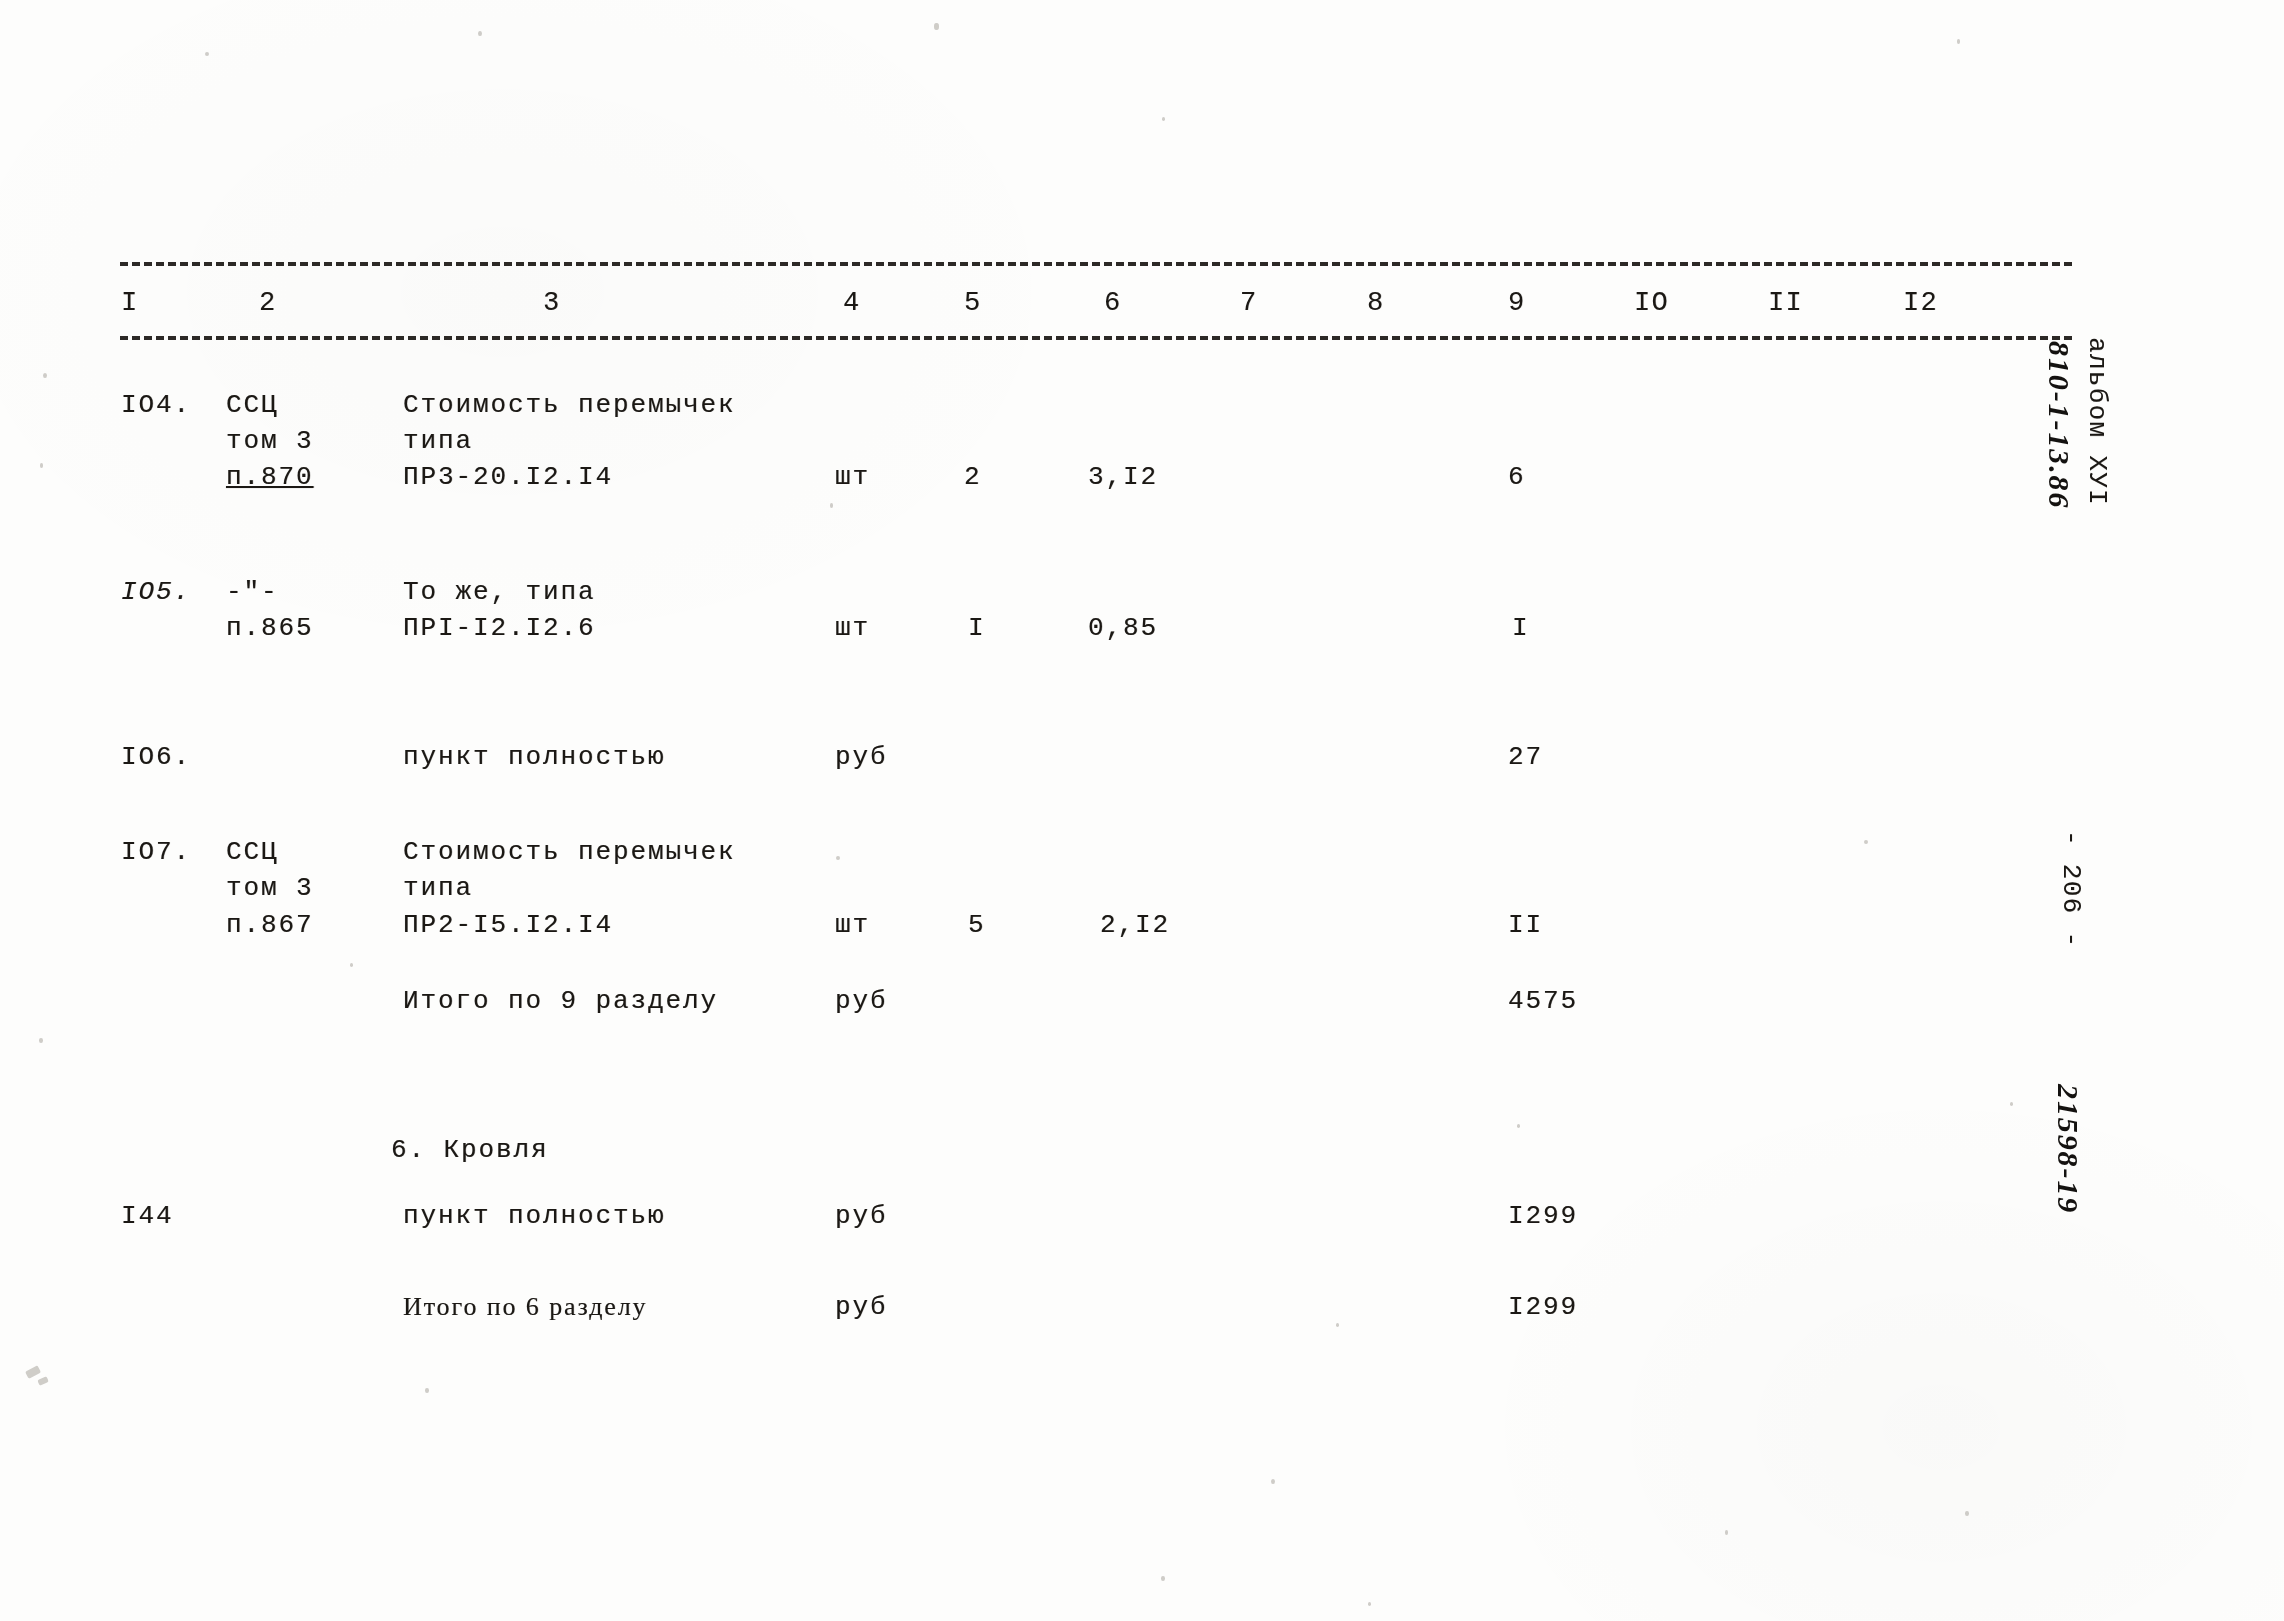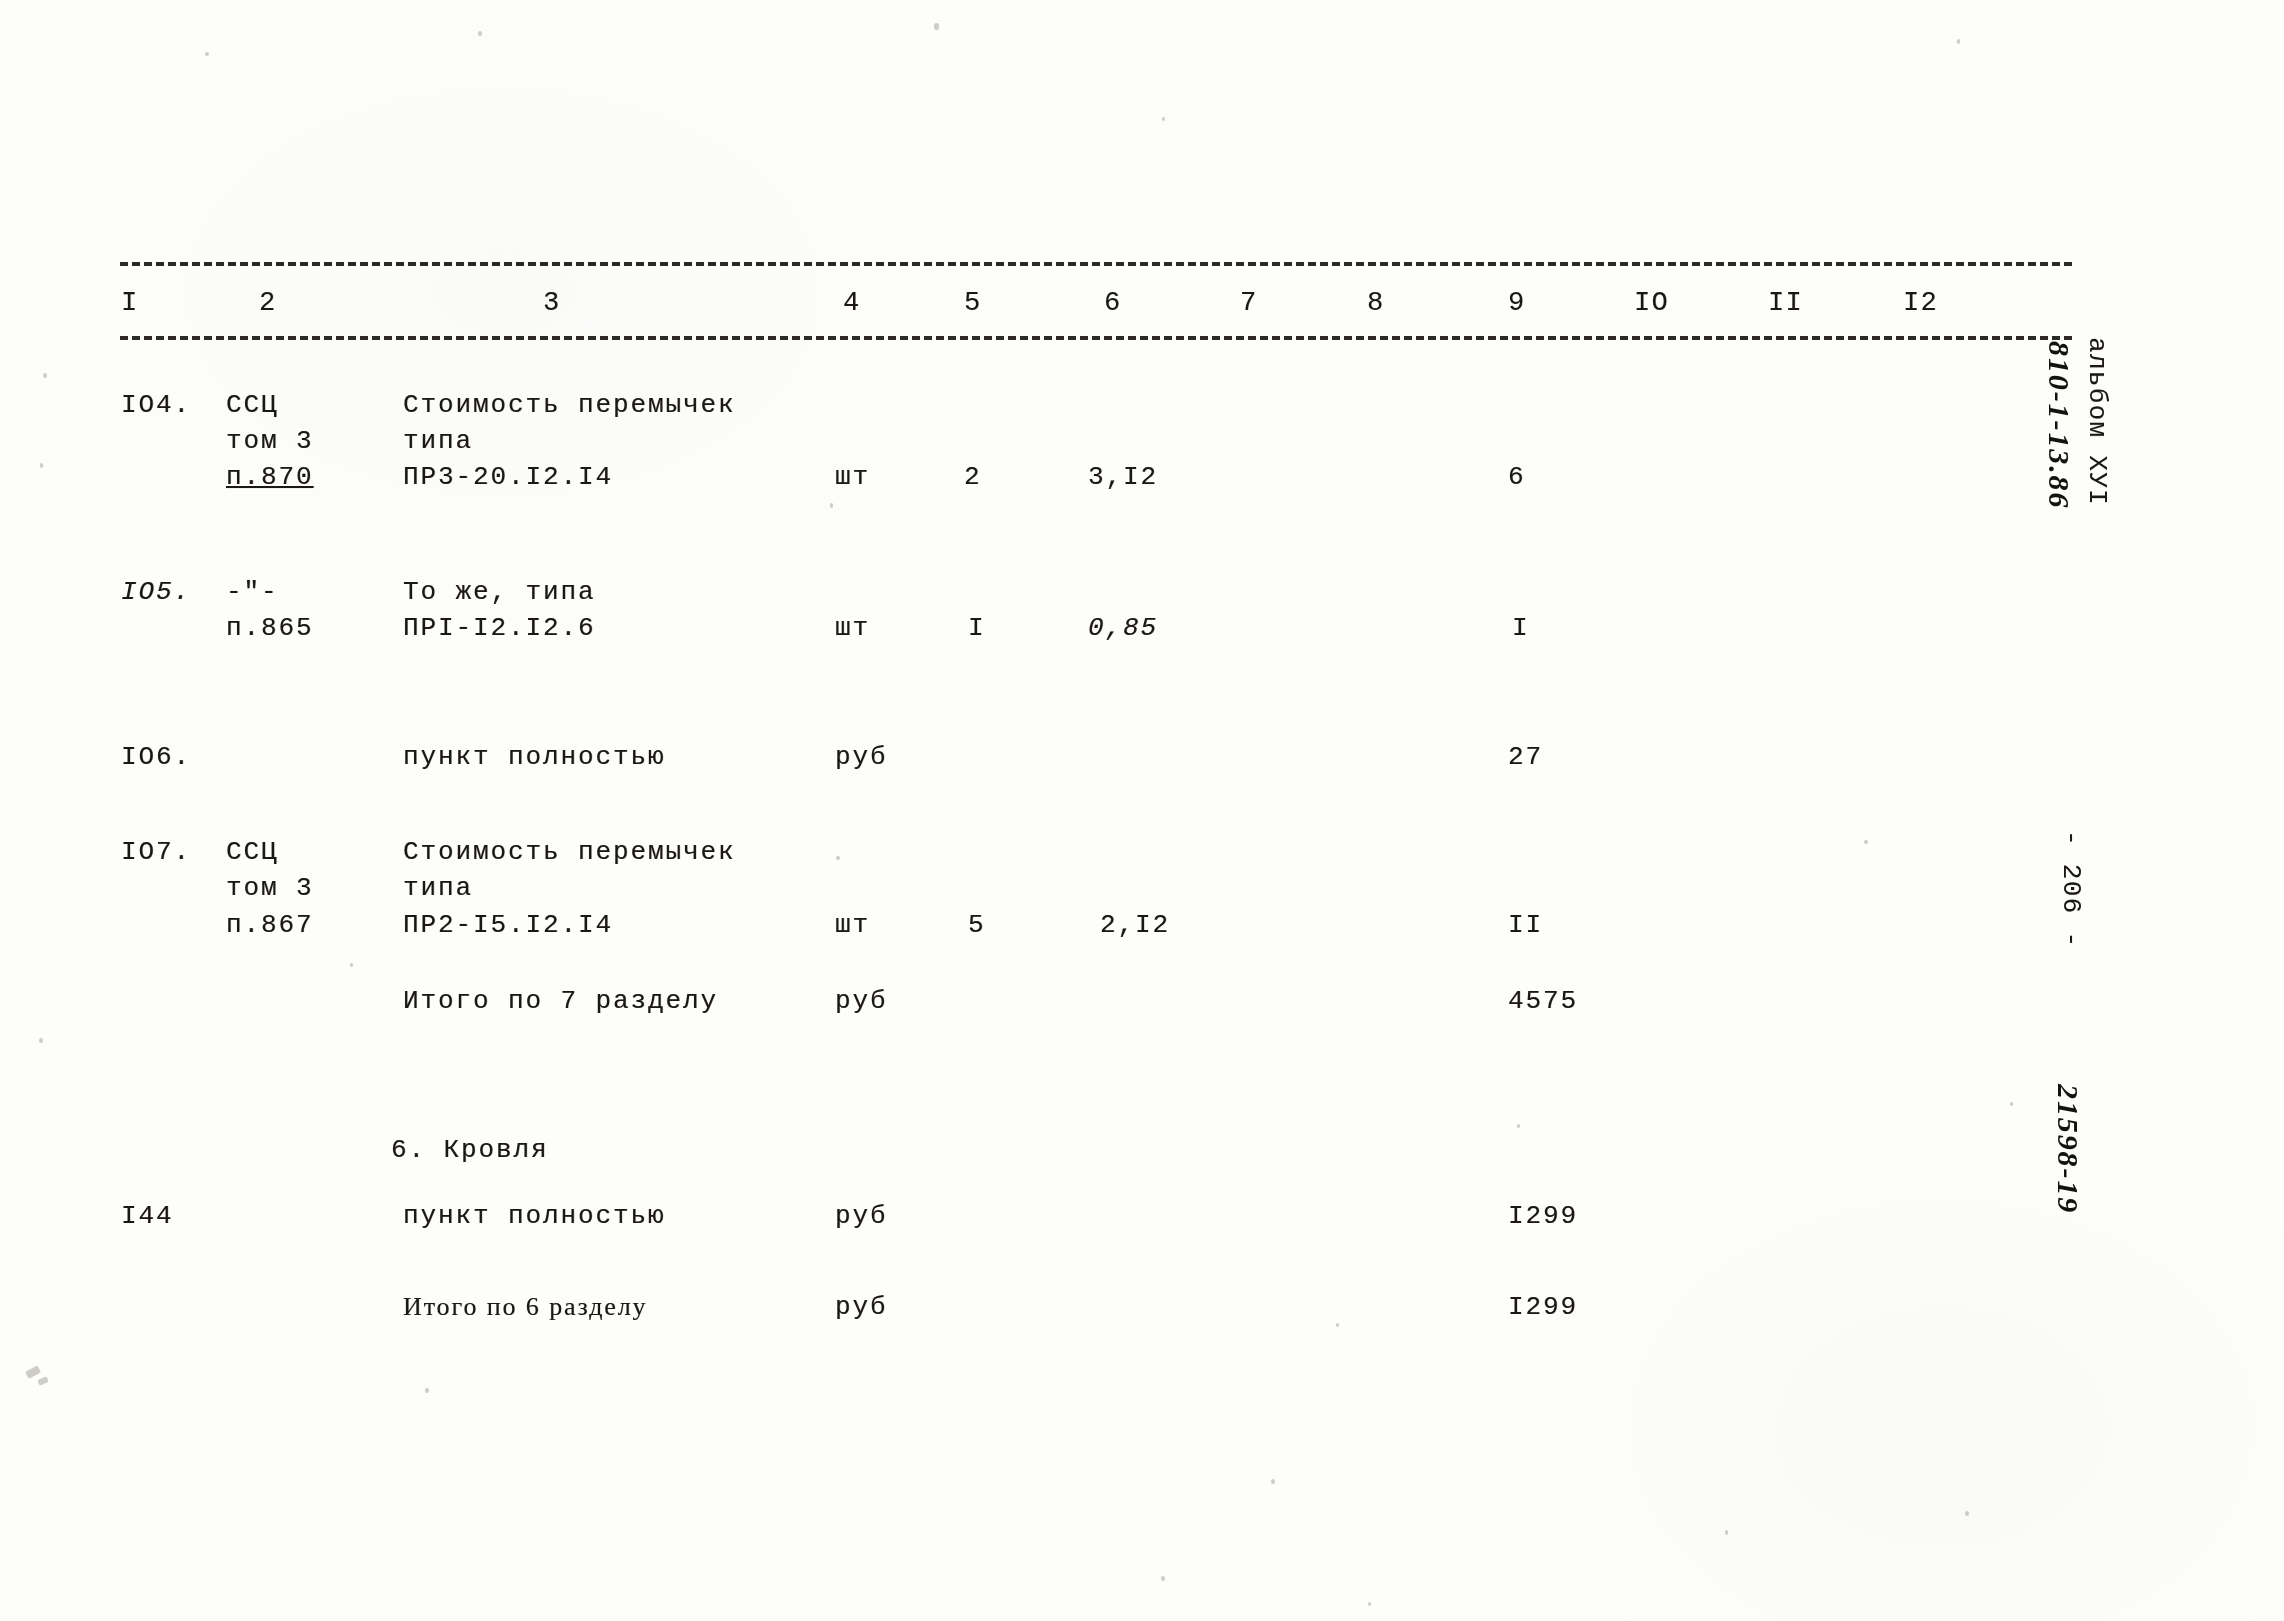--- a/index.html
+++ b/index.html
@@ -156,21 +156,21 @@
     </div>
 
     <div>
       <div class="tw cell" style="left:121px; top:574px;font-style:italic;">IO5.</div>
       <div class="tw cell" style="left:226px; top:574px;">-"-</div>
       <div class="tw cell" style="left:226px; top:610px;">п.865</div>
       <div class="tw cell" style="left:403px; top:574px;">То же, типа</div>
       <div class="tw cell" style="left:403px; top:610px;">ПРI-I2.I2.6</div>
       <div class="tw cell" style="left:835px; top:610px;">шт</div>
       <div class="tw cell" style="left:968px; top:610px;">I</div>
-      <div class="tw cell" style="left:1088px; top:610px;font-style:italic;">0,85</div>
+      <div class="tw cell" style="left:1088px; top:610px;">0,85</div>
       <div class="tw cell" style="left:1512px; top:610px;">I</div>
     </div>
 
     <div>
       <div class="tw cell" style="left:121px; top:739px;">IO6.</div>
       <div class="tw cell" style="left:403px; top:739px;">пункт полностью</div>
       <div class="tw cell" style="left:835px; top:739px;">руб</div>
       <div class="tw cell" style="left:1508px; top:739px;">27</div>
     </div>
 
@@ -182,21 +182,21 @@
       <div class="tw cell" style="left:403px; top:834px;">Стоимость перемычек</div>
       <div class="tw cell" style="left:403px; top:870px;">типа</div>
       <div class="tw cell" style="left:403px; top:907px;">ПР2-I5.I2.I4</div>
       <div class="tw cell" style="left:835px; top:907px;">шт</div>
       <div class="tw cell" style="left:968px; top:907px;">5</div>
       <div class="tw cell" style="left:1100px; top:907px;">2,I2</div>
       <div class="tw cell" style="left:1508px; top:907px;">II</div>
     </div>
 
     <div>
-      <div class="tw cell" style="left:403px; top:983px;">Итого по 7 разделу</div>
+      <div class="tw cell" style="left:403px; top:983px;">Итого по 9 разделу</div>
       <div class="tw cell" style="left:835px; top:983px;">руб</div>
       <div class="tw cell" style="left:1508px; top:983px;">4575</div>
     </div>
 
     <div class="tw" style="left:391px; top:1132px;">6. Кровля</div>
 
     <div>
       <div class="tw cell" style="left:121px; top:1198px;">I44</div>
       <div class="tw cell" style="left:403px; top:1198px;">пункт полностью</div>
       <div class="tw cell" style="left:835px; top:1198px;">руб</div>

